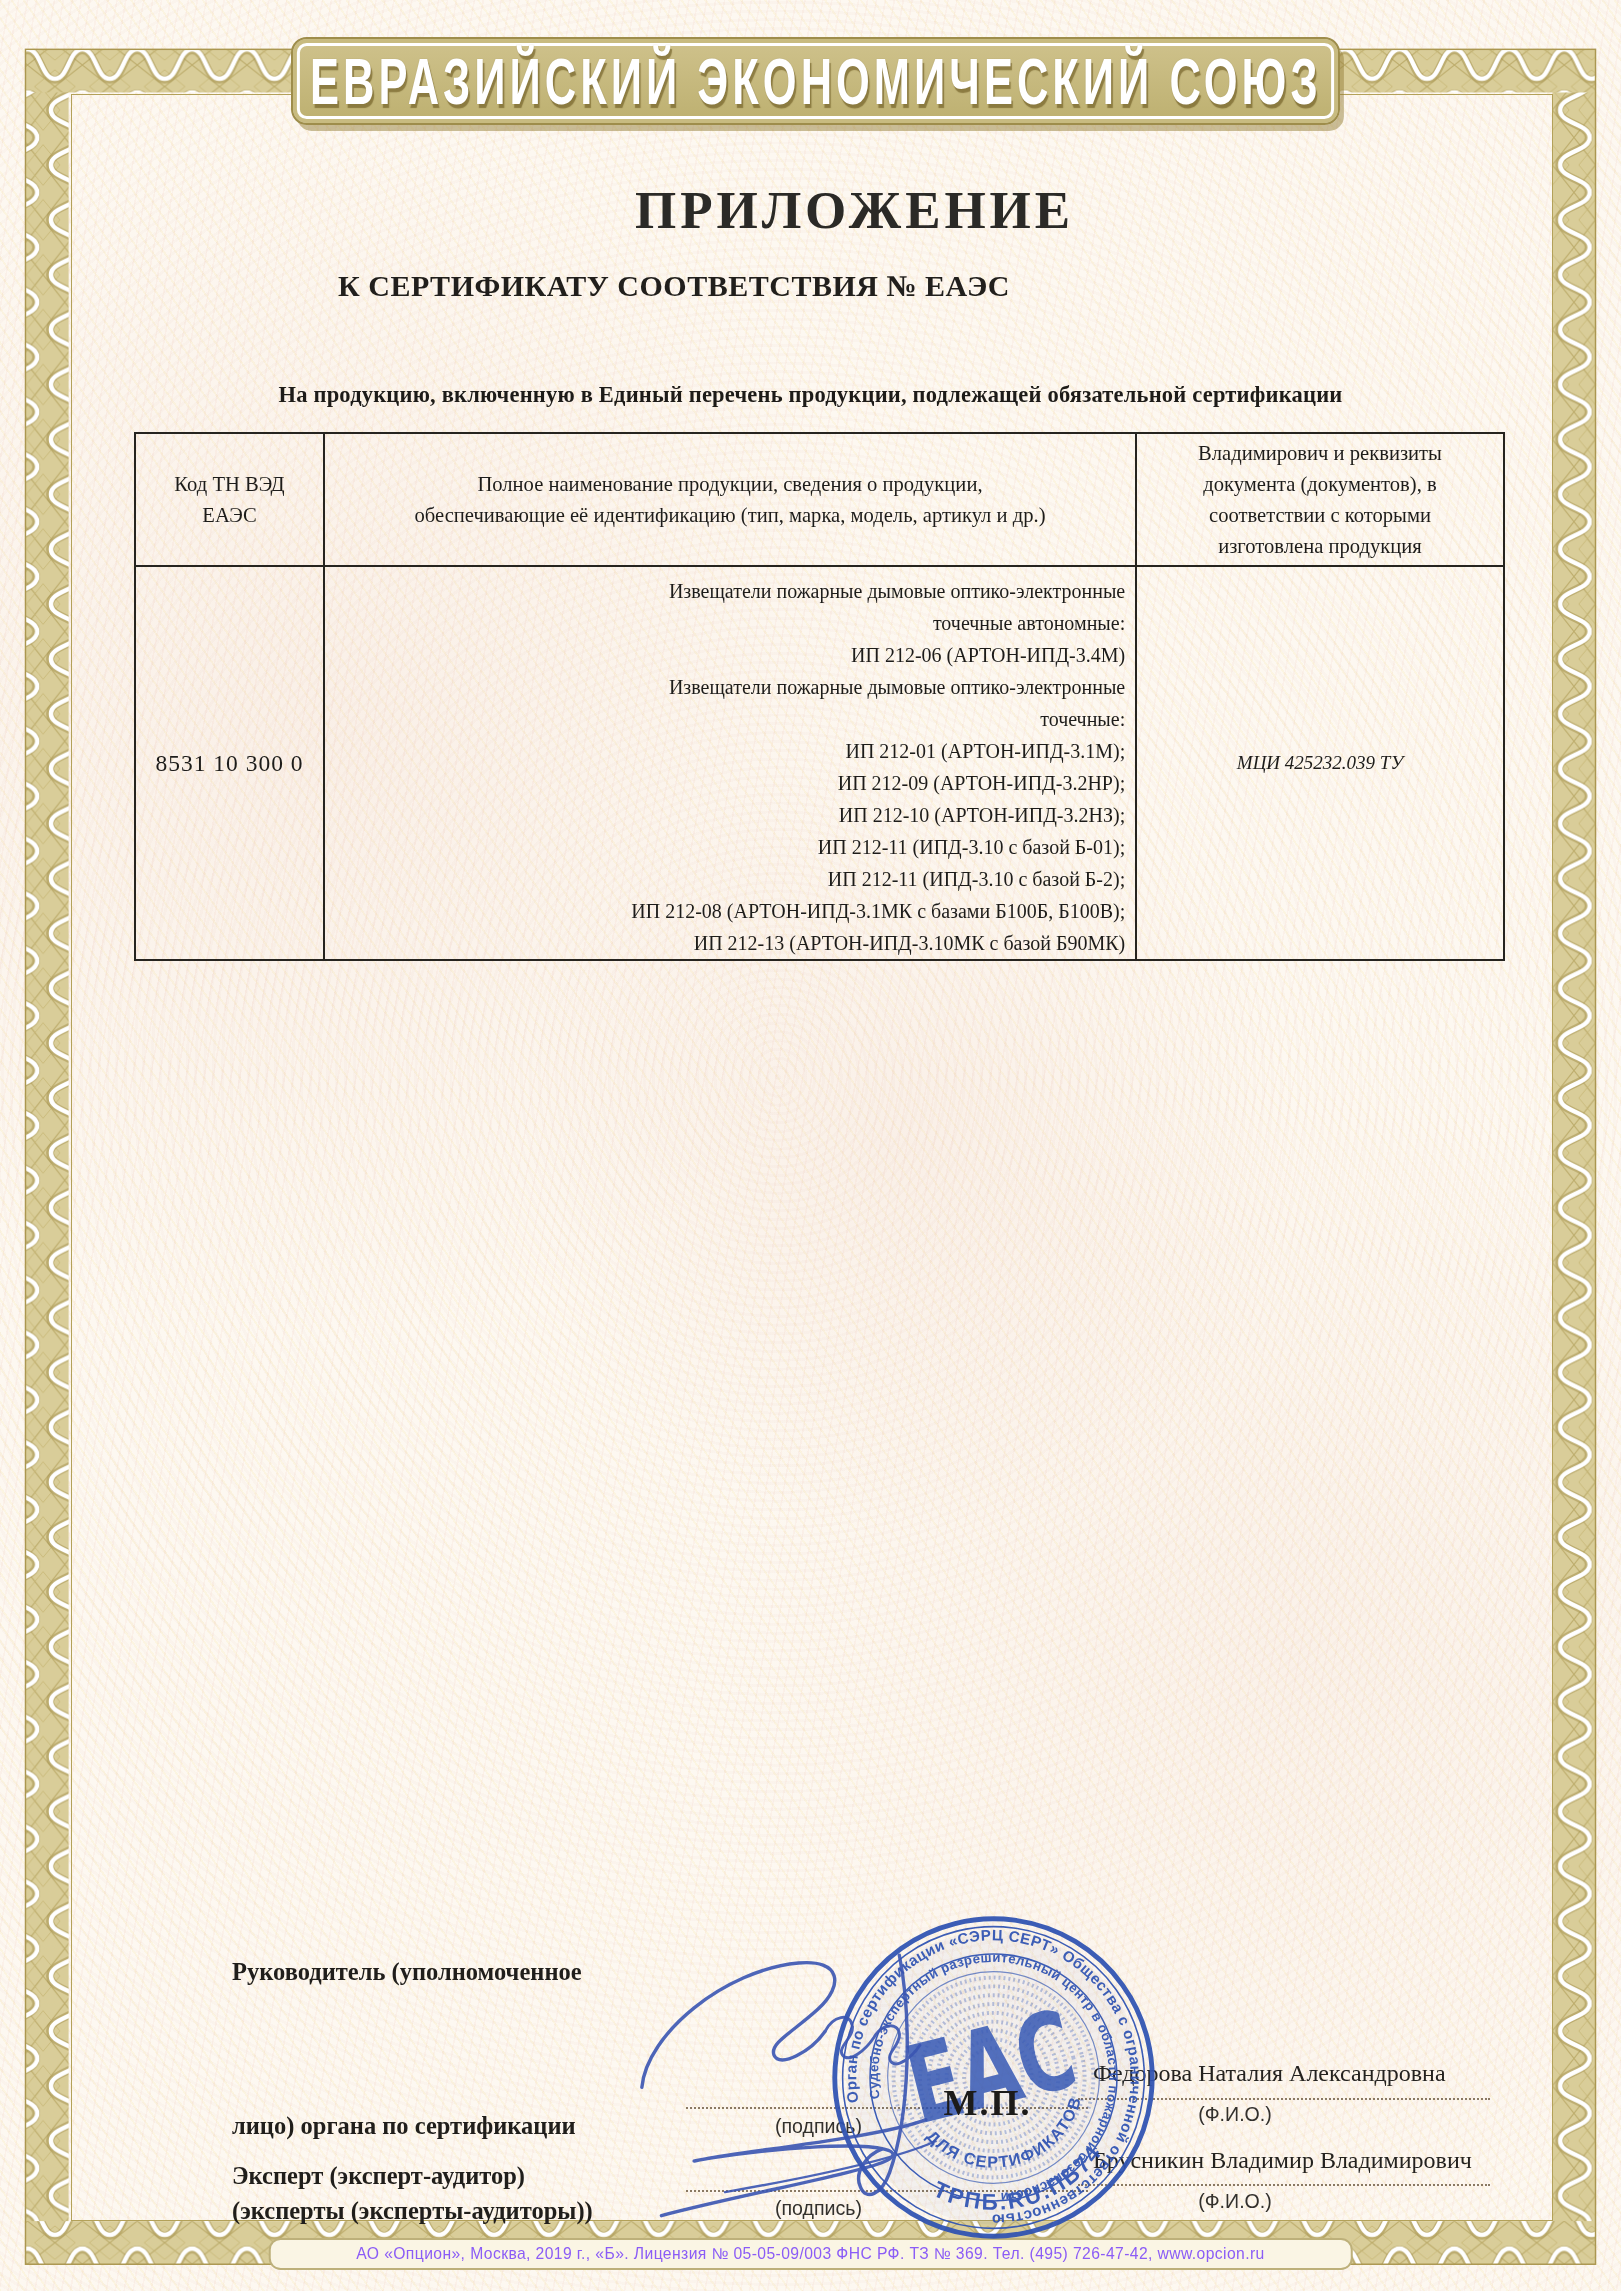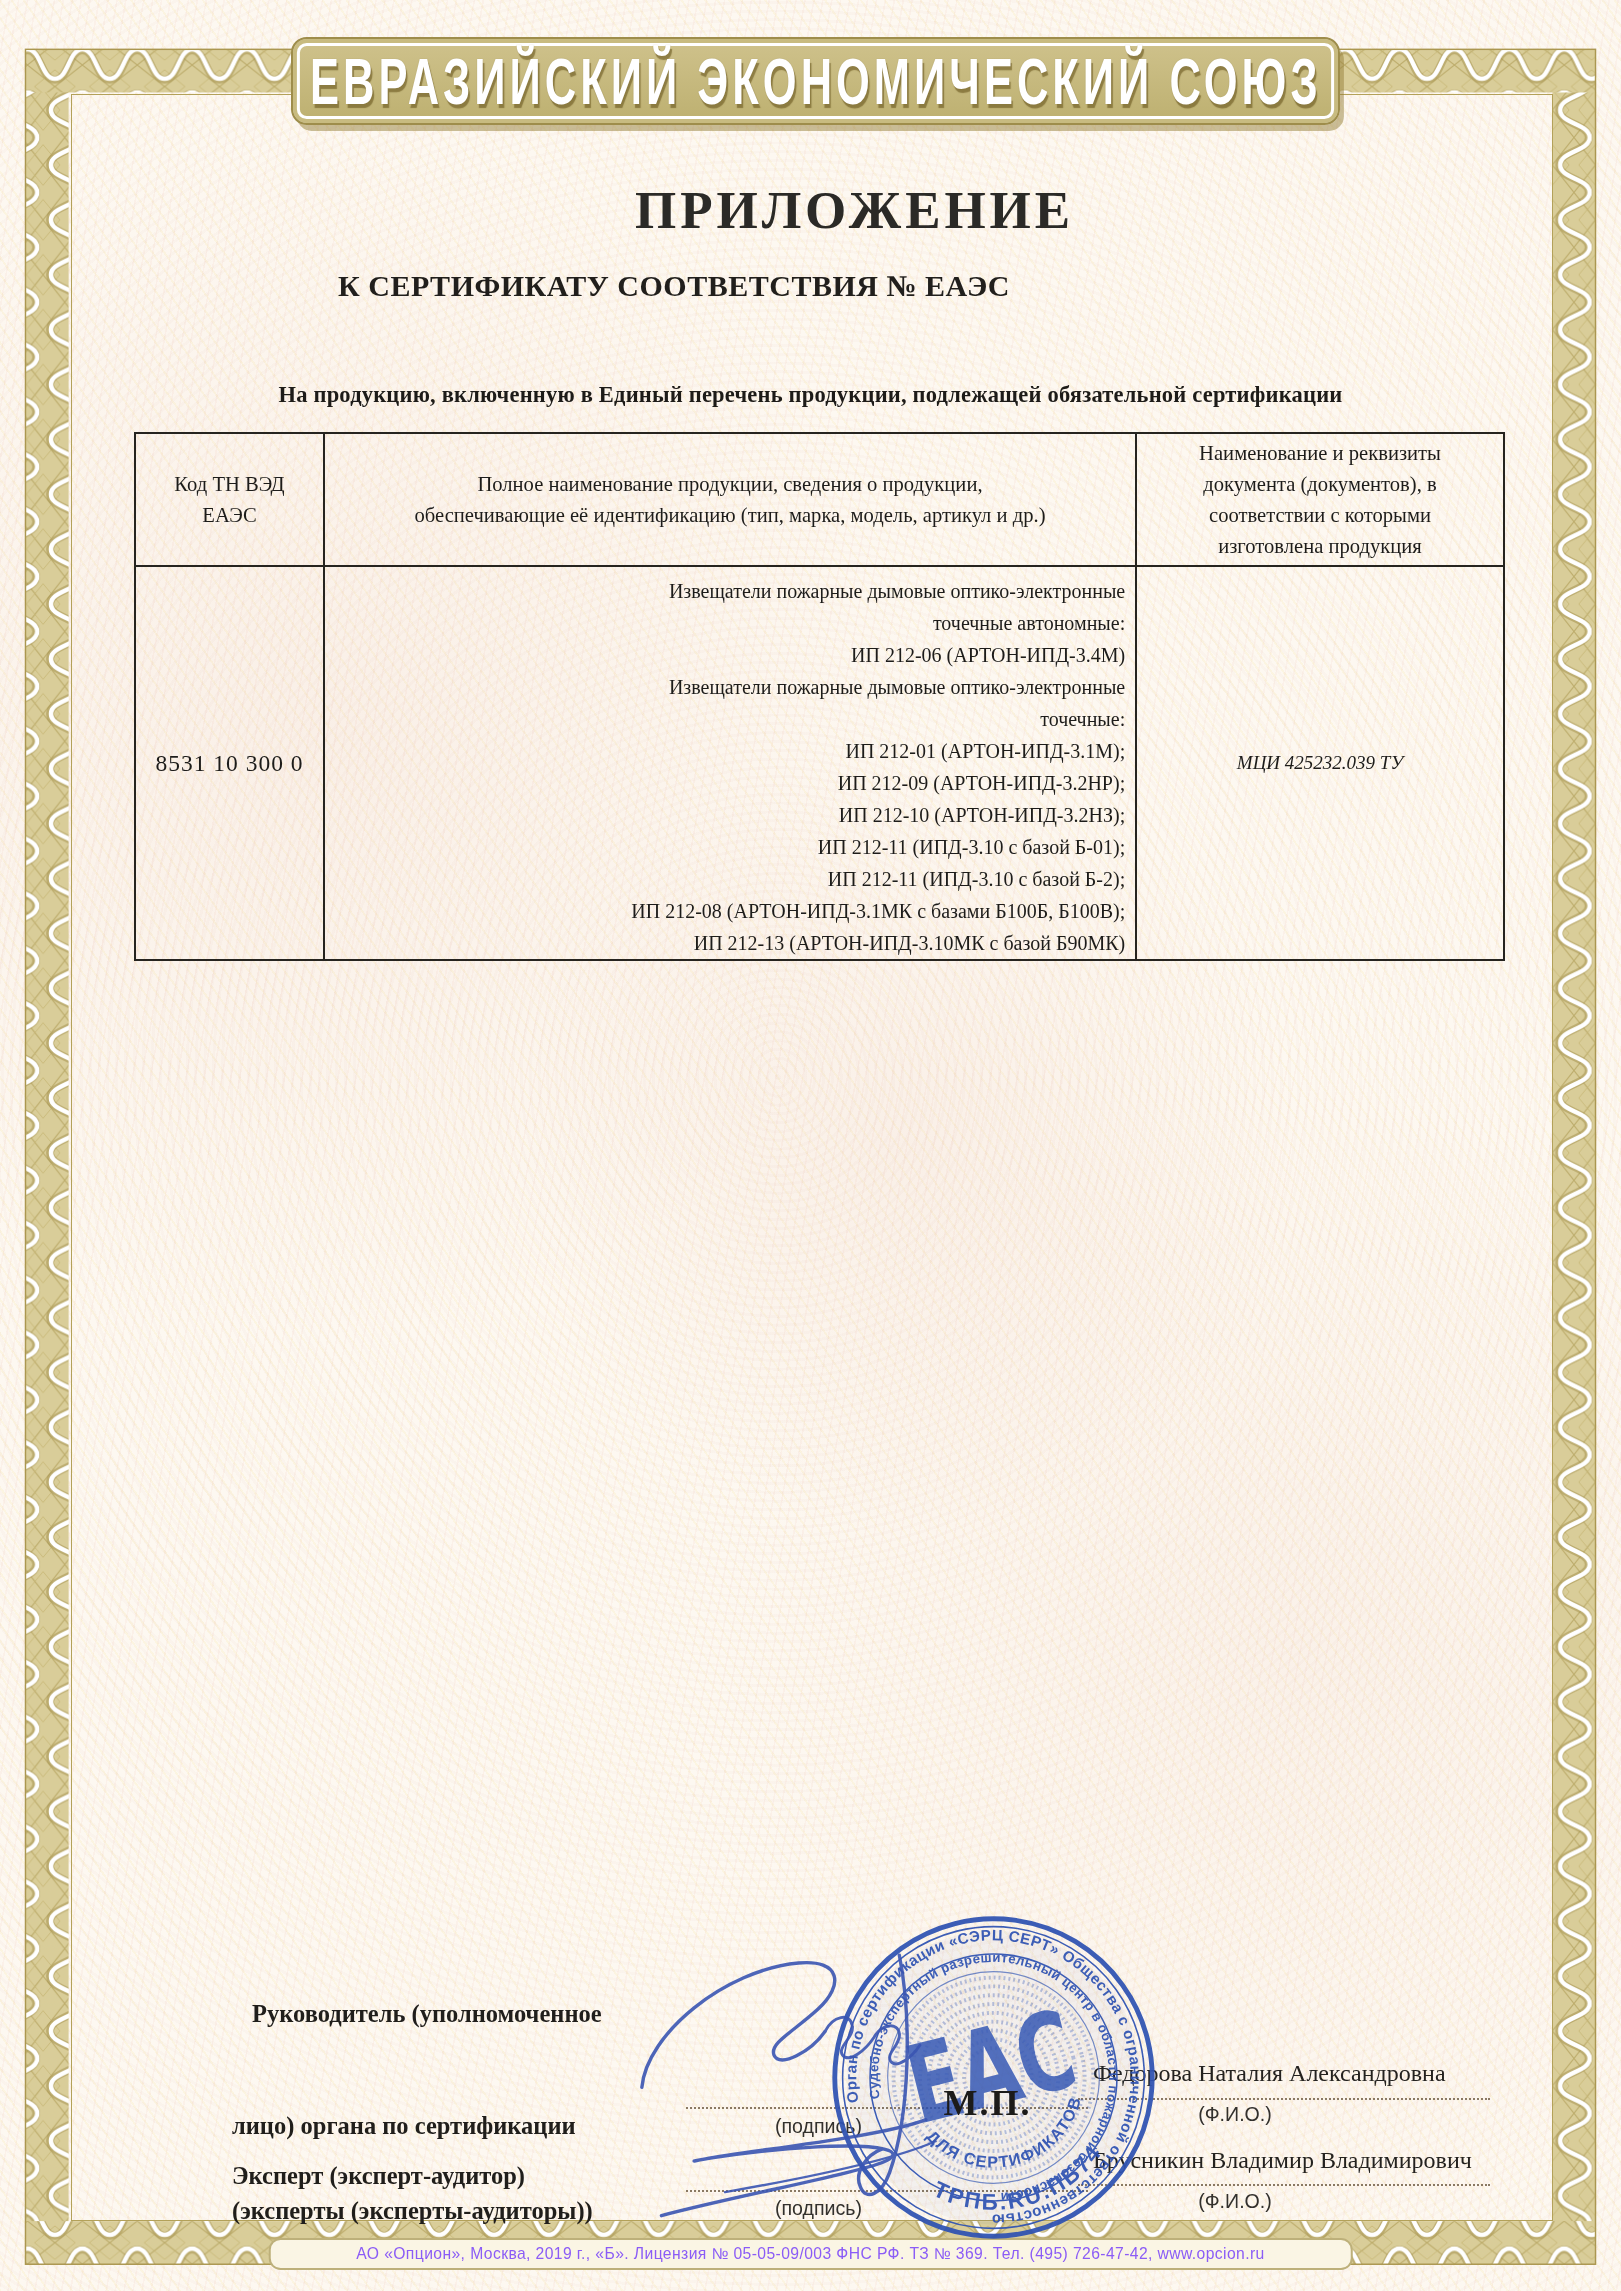--- a/index.html
+++ b/index.html
@@ -157,21 +157,21 @@
       <tr>
         <th>
           <span class="hdr-line">Код ТН ВЭД</span>
           <span class="hdr-line">ЕАЭС</span>
         </th>
         <th>
           <span class="hdr-line">Полное наименование продукции, сведения о продукции,</span>
           <span class="hdr-line">обеспечивающие её идентификацию (тип, марка, модель, артикул и др.)</span>
         </th>
         <th>
-          <span class="hdr-line">Наименование и реквизиты</span>
+          <span class="hdr-line">Владимирович и реквизиты</span>
           <span class="hdr-line">документа (документов), в</span>
           <span class="hdr-line">соответствии с которыми</span>
           <span class="hdr-line">изготовлена продукция</span>
         </th>
       </tr>
     </thead>
     <tbody>
       <tr class="body-row">
         <td class="cell-code">8531 10 300 0</td>
         <td class="cell-products">
@@ -186,21 +186,21 @@
           <div class="product-line">ИП 212-11 (ИПД-3.10 с базой Б-01);</div>
           <div class="product-line">ИП 212-11 (ИПД-3.10 с базой Б-2);</div>
           <div class="product-line">ИП 212-08 (АРТОН-ИПД-3.1МК с базами Б100Б, Б100В);</div>
           <div class="product-line">ИП 212-13 (АРТОН-ИПД-3.10МК с базой Б90МК)</div>
         </td>
         <td class="cell-document">МЦИ 425232.039 ТУ</td>
       </tr>
     </tbody>
   </table>
 
-  <div class="sig-label" style="top:2000px;margin-left:20px;">Руководитель (уполномоченное</div>
+  <div class="sig-label" style="top:1958px;">Руководитель (уполномоченное</div>
   <div class="sig-label" style="top:2112px;">лицо) органа по сертификации</div>
   <div class="sig-label" style="top:2162px;">Эксперт (эксперт-аудитор)</div>
   <div class="sig-label" style="top:2197px;">(эксперты (эксперты-аудиторы))</div>
 
   <div class="sig-line" style="left:686px;top:2107px;width:402px;"></div>
   <div class="sig-caption" style="left:691px;top:2115px;width:255px;">(подпись)</div>
 
   <div class="sig-line" style="left:686px;top:2190px;width:402px;"></div>
   <div class="sig-caption" style="left:691px;top:2197px;width:255px;">(подпись)</div>
 

